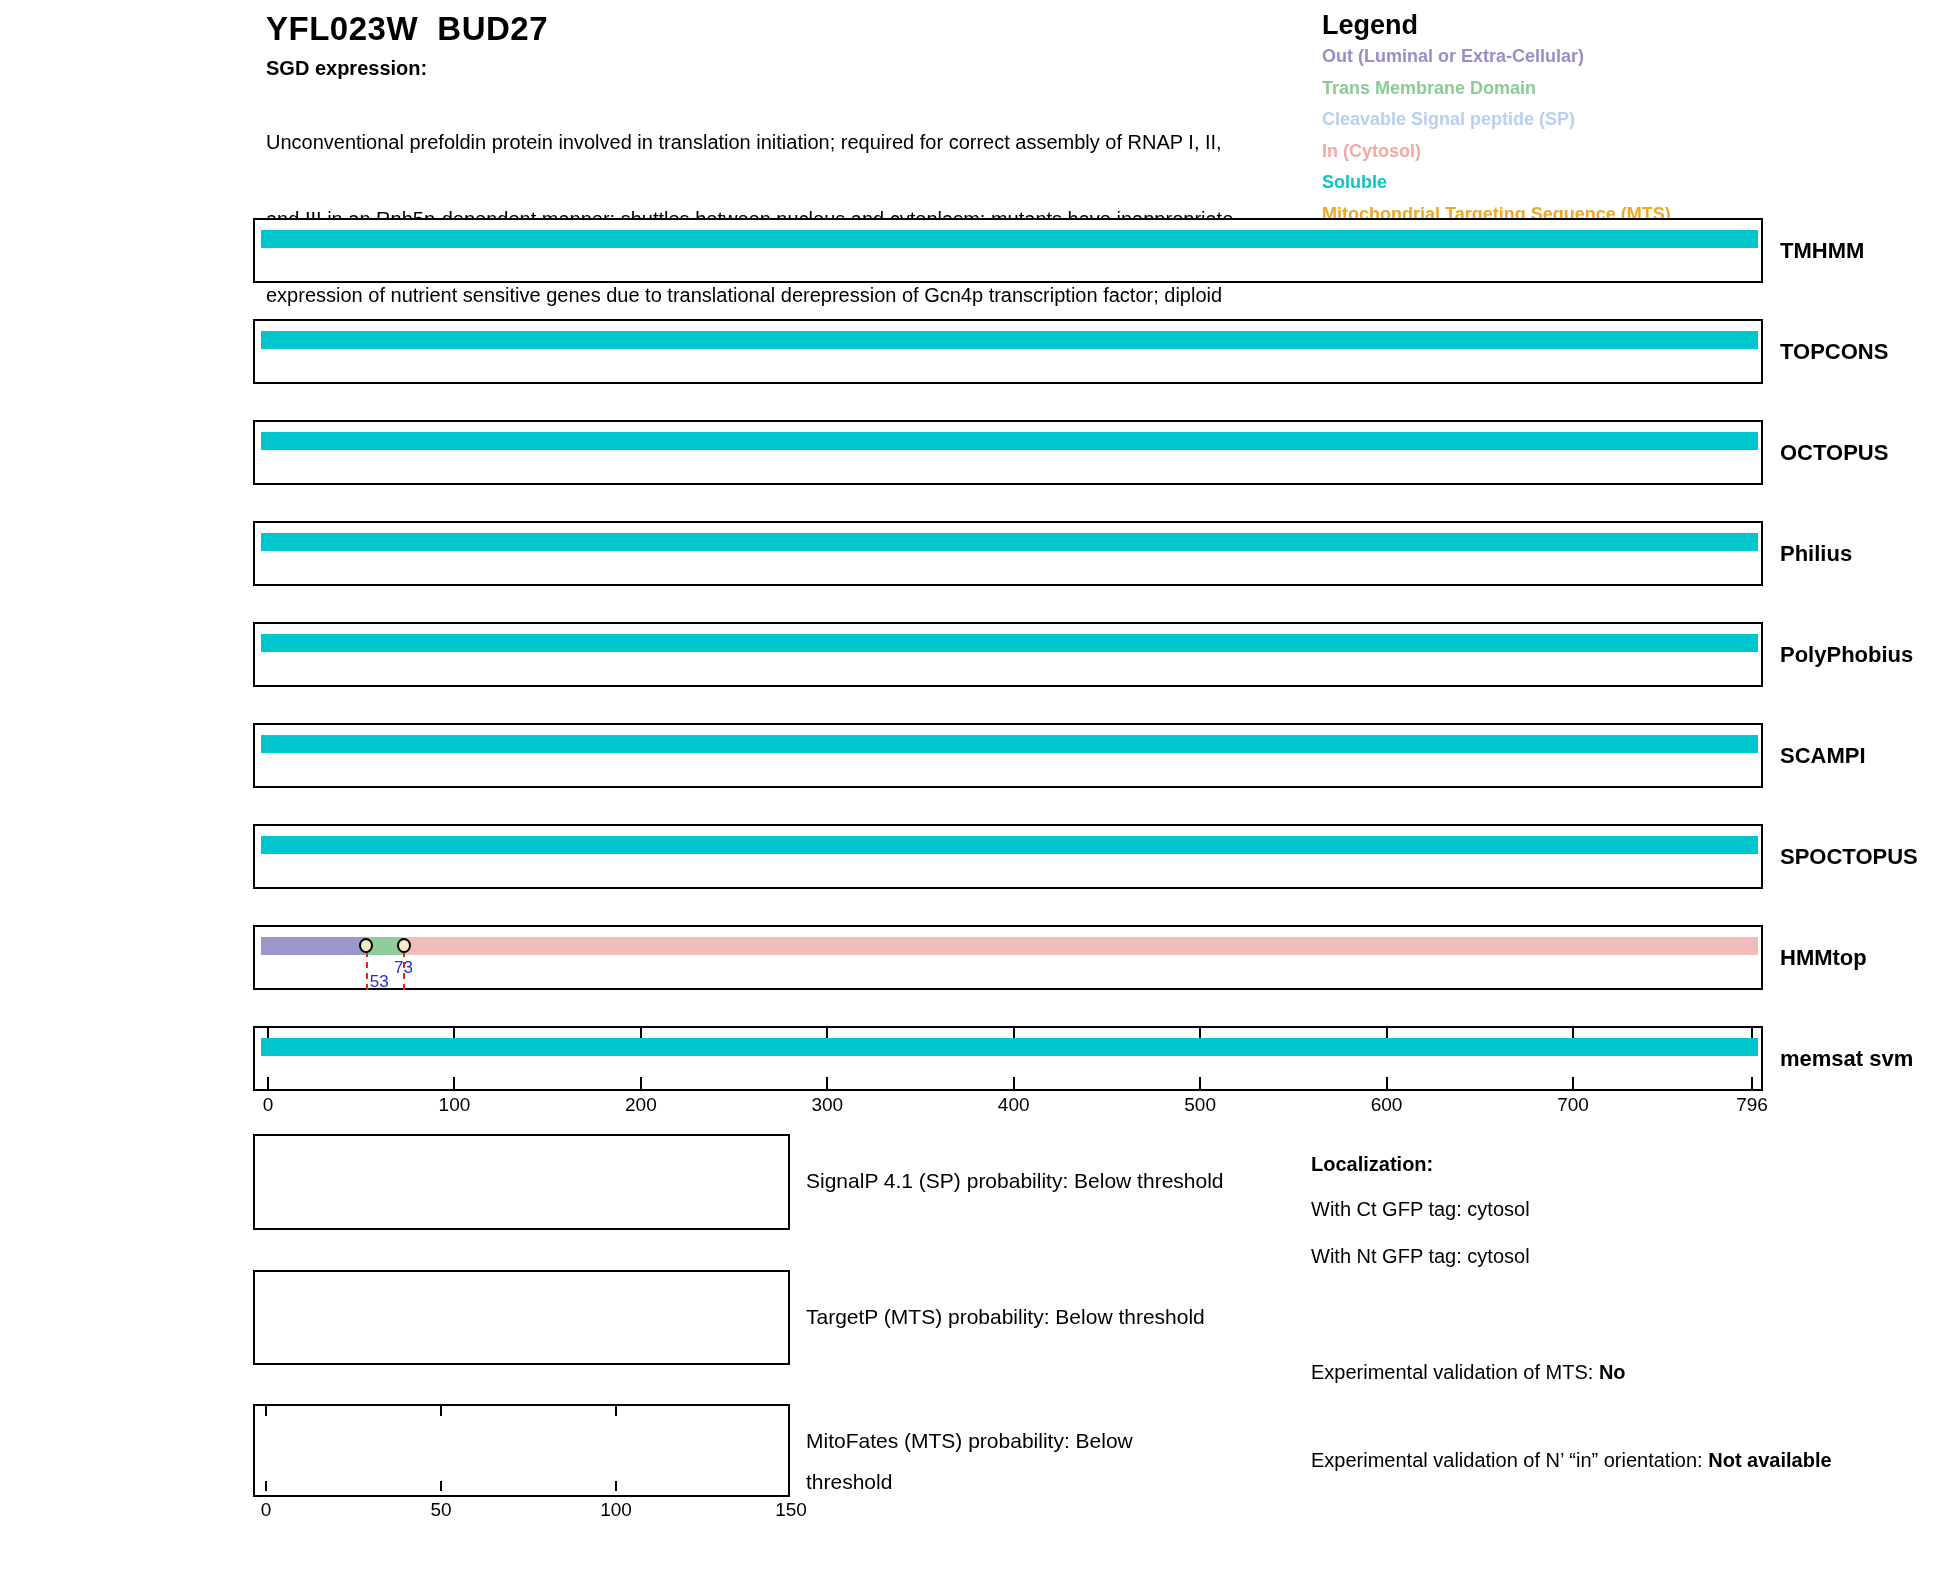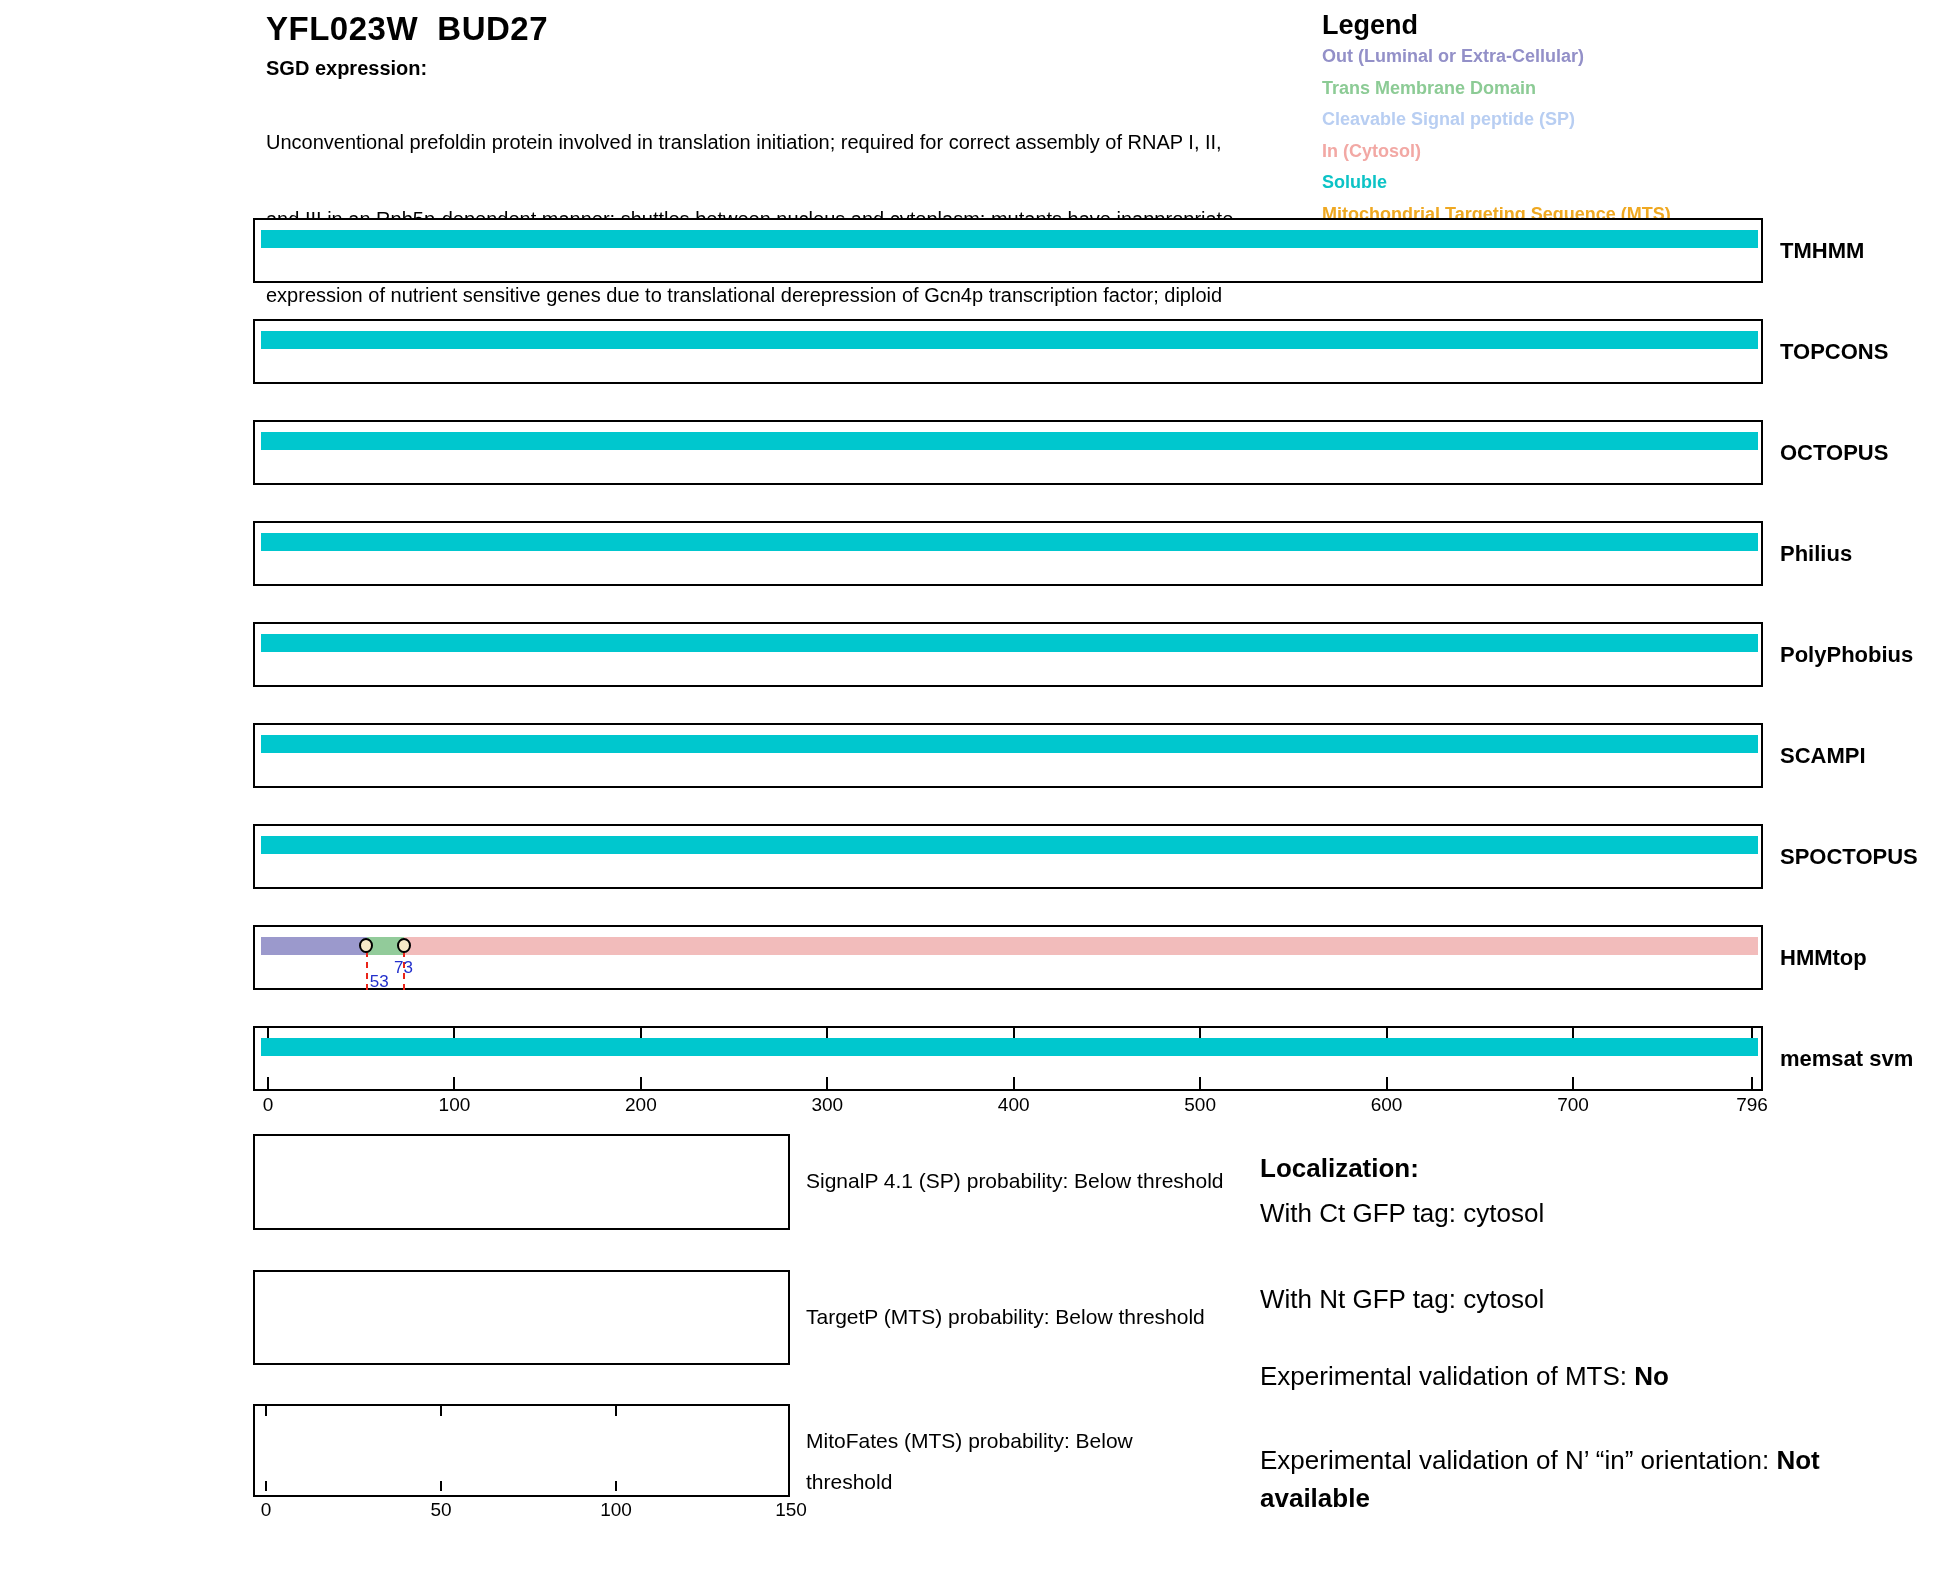--- a/index.html
+++ b/index.html
@@ -14,21 +14,21 @@
   #legend-title{font-size:27px;font-weight:bold;line-height:31px;}
   .legend-entry{font-size:18px;font-weight:bold;line-height:31.5px;white-space:nowrap;}
   .track-box{position:absolute;left:253px;width:1506px;height:61px;border:2px solid #000;background:#fff;}
   .small-box{position:absolute;left:253px;width:533px;border:2px solid #000;background:#fff;}
   .track-label{position:absolute;left:1780px;height:65px;display:flex;align-items:center;
                font-size:22px;font-weight:bold;white-space:nowrap;}
   .axis-label{position:absolute;transform:translateX(-50%);font-size:19px;white-space:nowrap;}
   .marker-circle{position:absolute;width:10px;height:11px;border:2.5px solid #000;border-radius:50%;}
   .marker-num{position:absolute;font-size:17px;}
   .prob-label{position:absolute;left:806px;font-size:21px;line-height:41px;white-space:nowrap;}
-  .loc{position:absolute;left:1260px;font-size:26px;white-space:nowrap;}
+  .loc{position:absolute;left:1311px;font-size:20px;white-space:nowrap;}
   .bold{font-weight:bold;}
   #orientation-line{white-space:normal;width:560px;line-height:38px;}
 </style>
 </head>
 <body>
 
 <div id="canvas">
 
   <div class="abs" id="page-title">YFL023W  BUD27</div>
   <div class="abs" id="sgd-label">SGD expression:</div>
@@ -137,17 +137,17 @@
       <div style="position: absolute; left: 440px; top: 1481px; width: 2px; height: 10px; background: rgb(0, 0, 0);"></div>
       <div class="axis-label abs" style="position: absolute; left: 441px; top: 1499px;">50</div>
       <div style="position: absolute; left: 615px; top: 1406px; width: 2px; height: 10px; background: rgb(0, 0, 0);"></div>
       <div style="position: absolute; left: 615px; top: 1481px; width: 2px; height: 10px; background: rgb(0, 0, 0);"></div>
       <div class="axis-label abs" style="position: absolute; left: 616px; top: 1499px;">100</div>
       <div class="axis-label abs" style="position: absolute; left: 791px; top: 1499px;">150</div>
     </div>
 
   <div class="loc bold" style="top:1153px;">Localization:</div>
   <div class="loc" style="top:1198px;">With Ct GFP tag: cytosol</div>
-  <div class="loc" style="top:1245px;margin-top:39px;">With Nt GFP tag: cytosol</div>
+  <div class="loc" style="top:1245px;">With Nt GFP tag: cytosol</div>
   <div class="loc" style="top:1361px;"><span>Experimental validation of MTS: </span><span class="bold">No</span></div>
   <div class="loc" id="orientation-line" style="top:1441px;"><span>Experimental validation of N’ “in” orientation: </span><span class="bold">Not available</span></div>
 
 </div>
 
 </body></html>

